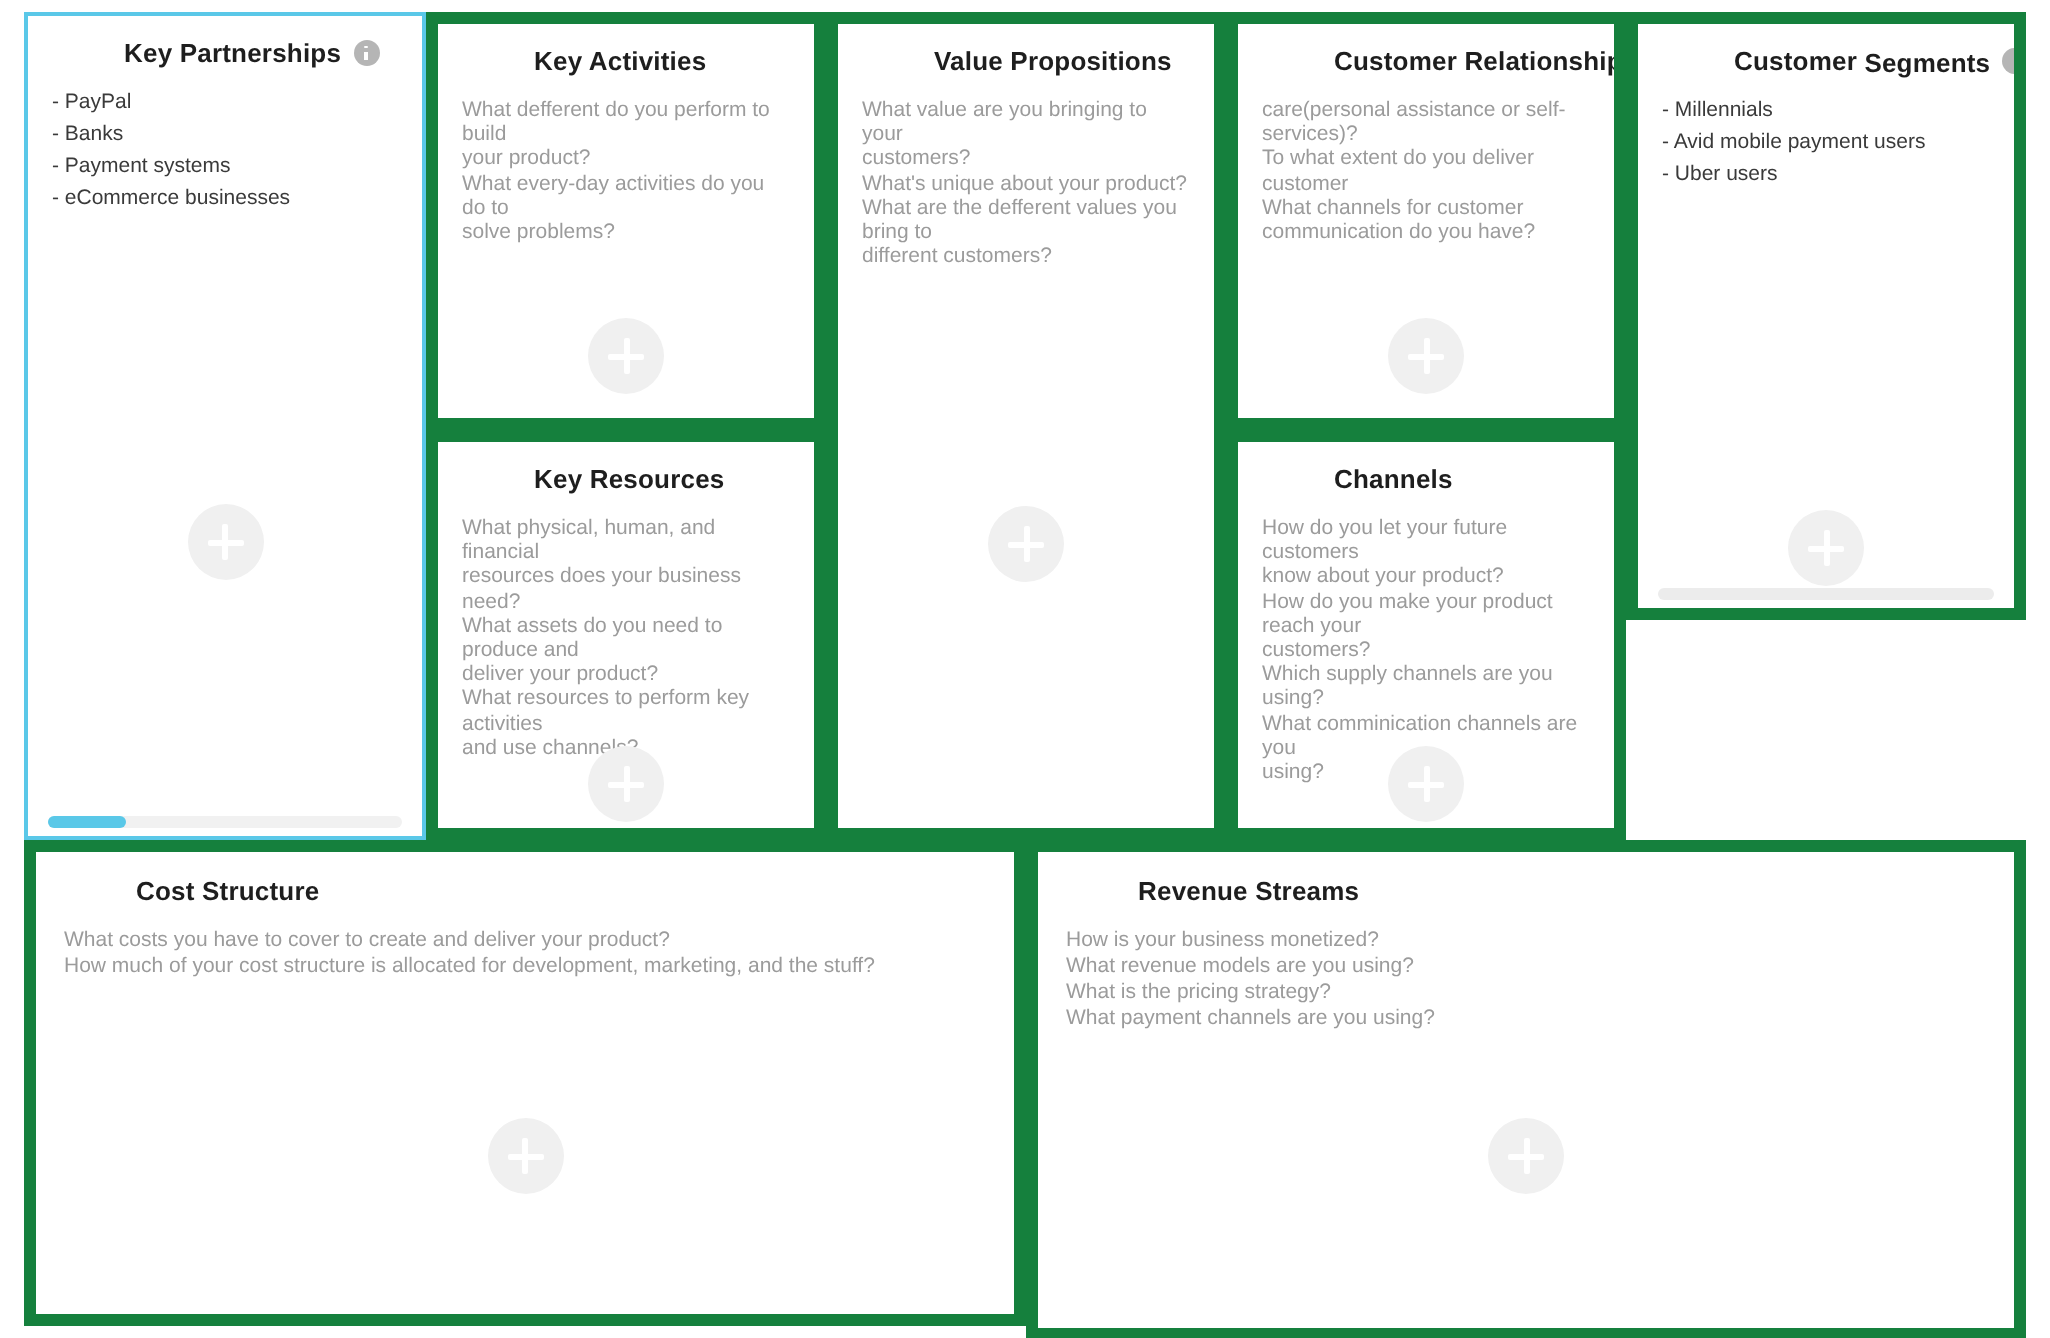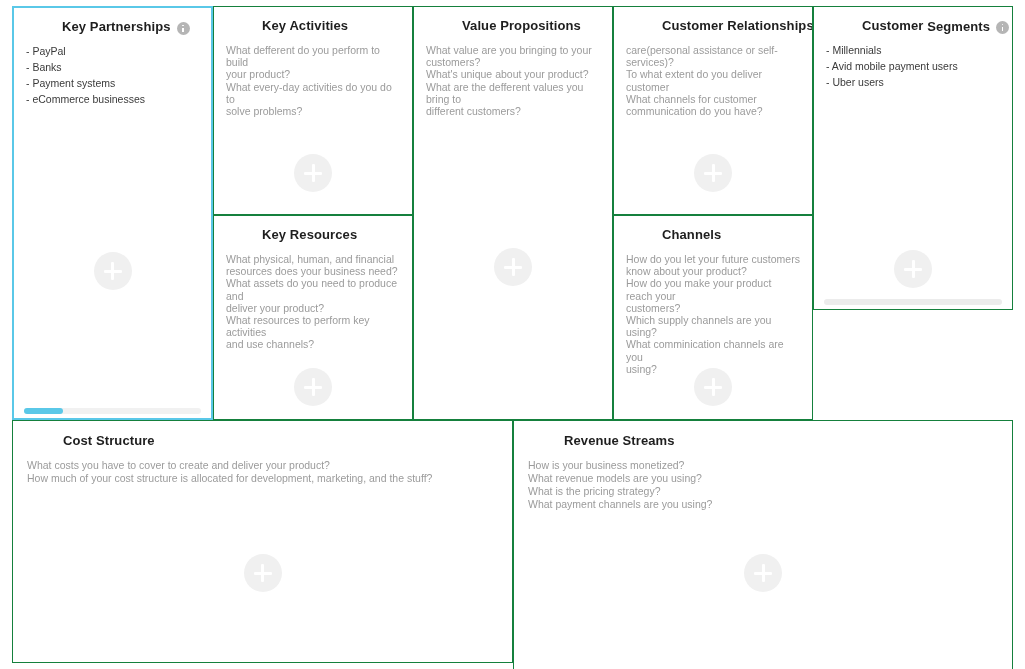--- a/index.html
+++ b/index.html
@@ -16,39 +16,39 @@
     position: relative;
     width: 1025px;
     height: 669px;
     background: #ffffff;
   }
 
   
   .block {
     position: absolute;
     background: #ffffff;
-    border: 1px solid #15803d;
+    border: 6px solid #15803d;
     overflow: hidden;
   }
 
   .block.selected {
     border: 2px solid #5ac8e8;
     z-index: 5;
   }
 
   .block-inner {
     position: relative;
     width: 100%;
     height: 100%;
     padding: 11px 12px 0 12px;
   }
 
   .block-title-row {
     display: flex;
-    align-items: flex-end;
+    align-items: flex-start;
     gap: 6px;
     margin-bottom: 11px;
     padding-left: 36px;
   }
 
   .block-title {
     font-size: 13px;
     font-weight: bold;
     color: #1e1e1e;
     letter-spacing: .1px;

